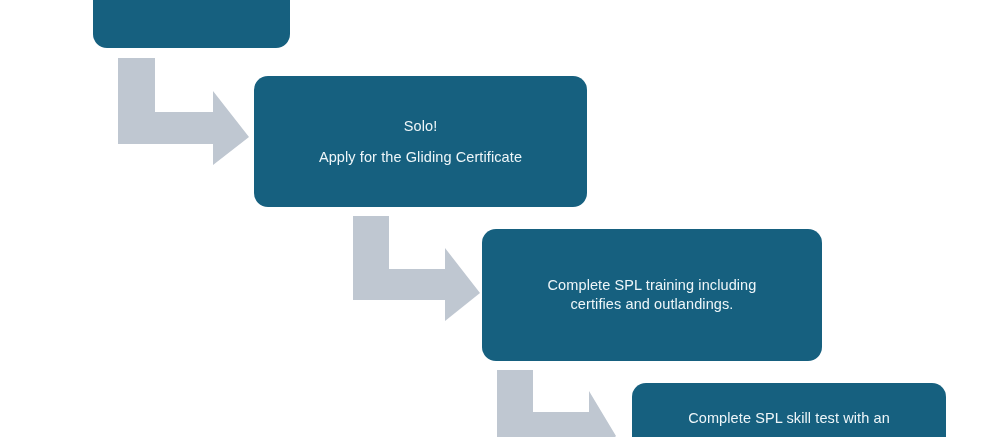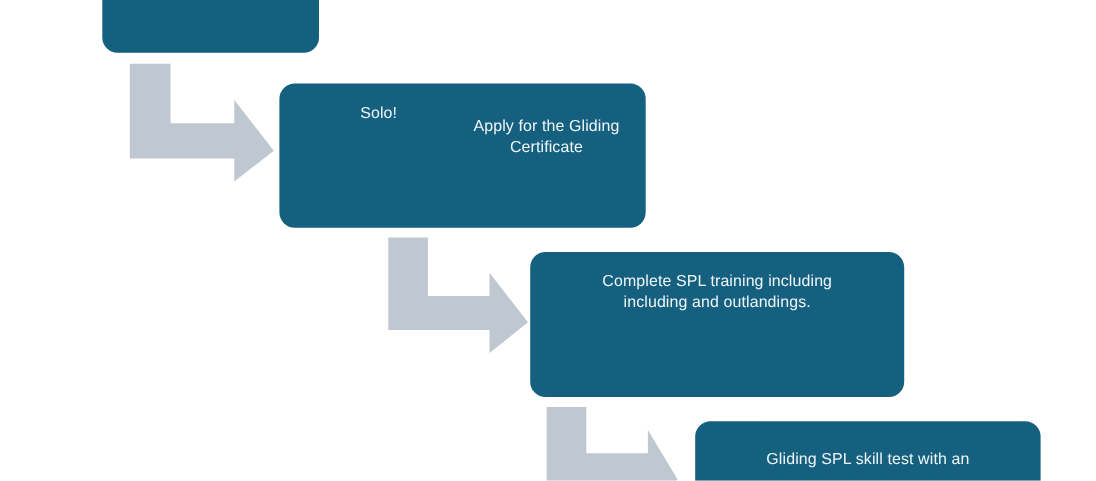--- a/index.html
+++ b/index.html
@@ -17,20 +17,21 @@
     height: 437px;
     background: #ffffff;
     overflow: hidden;
   }
   .flow-box {
     position: absolute;
     box-sizing: border-box;
     background: #16607f;
     border-radius: 14px;
     display: flex;
+    flex-direction: column;
     align-items: flex-start;
     justify-content: center;
     color: #eef6f9;
     text-align: center;
     padding: 18px 14px;
     line-height: 1.30;
     letter-spacing: 0.1px;
   }
   .flow-box .line {
     display: block;
@@ -111,27 +112,27 @@
 
   <div class="elbow-arrow" id="arrow-2">
     <svg width="128" height="106" viewBox="0 0 128 106" xmlns="http://www.w3.org/2000/svg">
       <path class="elbow-shape" d="M 0 0 L 36 0 L 36 53 L 92 53 L 92 32 L 127 77 L 92 105 L 92 84 L 0 84 Z"></path>
     </svg>
   </div>
 
   <div class="flow-box" id="box-spl-training">
     <span class="para">
       <span class="line">Complete SPL training including</span>
-      <span class="line">including and outlandings.</span>
+      <span class="line">certifies and outlandings.</span>
     </span>
   </div>
 
   <div class="elbow-arrow" id="arrow-3">
     <svg width="120" height="70" viewBox="0 0 120 70" xmlns="http://www.w3.org/2000/svg">
       <path class="elbow-shape" d="M 0 0 L 36 0 L 36 42 L 92 42 L 92 21 L 119 66 L 92 94 L 92 73 L 0 73 Z"></path>
     </svg>
   </div>
 
   <div class="flow-box" id="box-skill-test">
-    <span class="line para">Gliding SPL skill test with an</span>
+    <span class="line para">Complete SPL skill test with an</span>
   </div>
 
 </div>
 
 </body></html>

